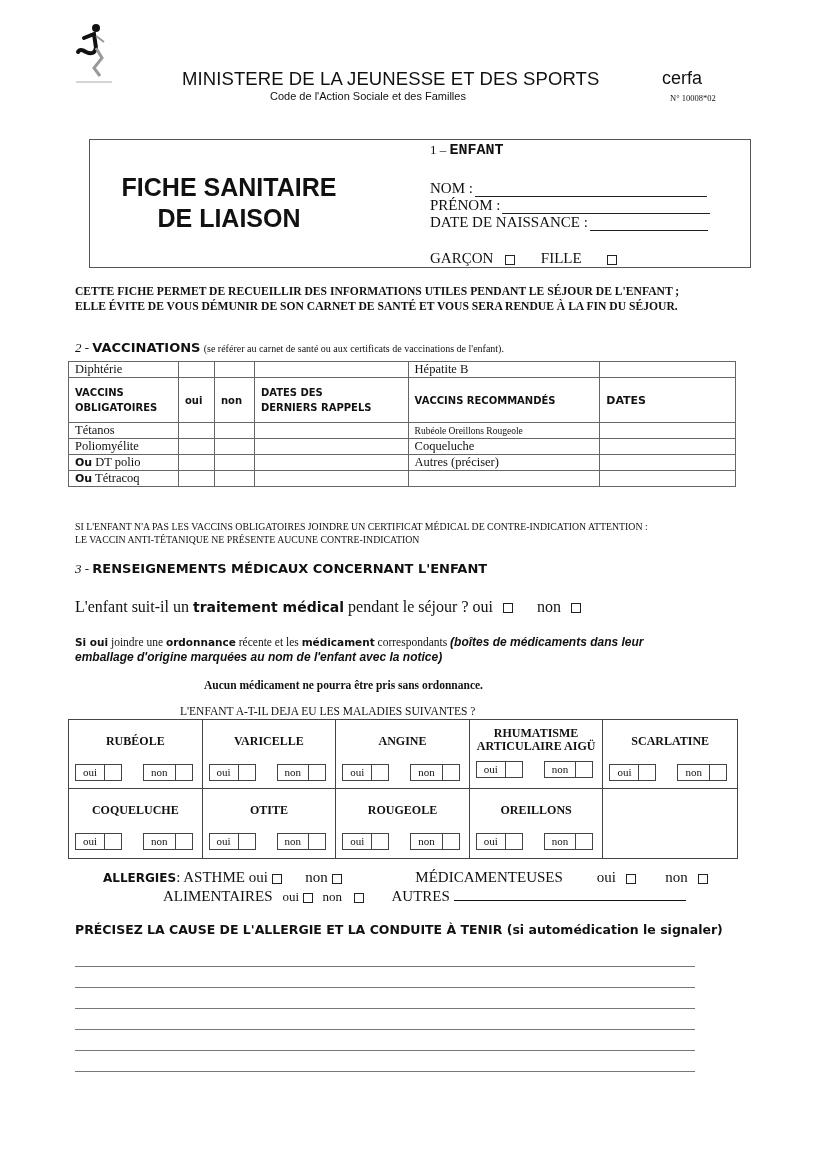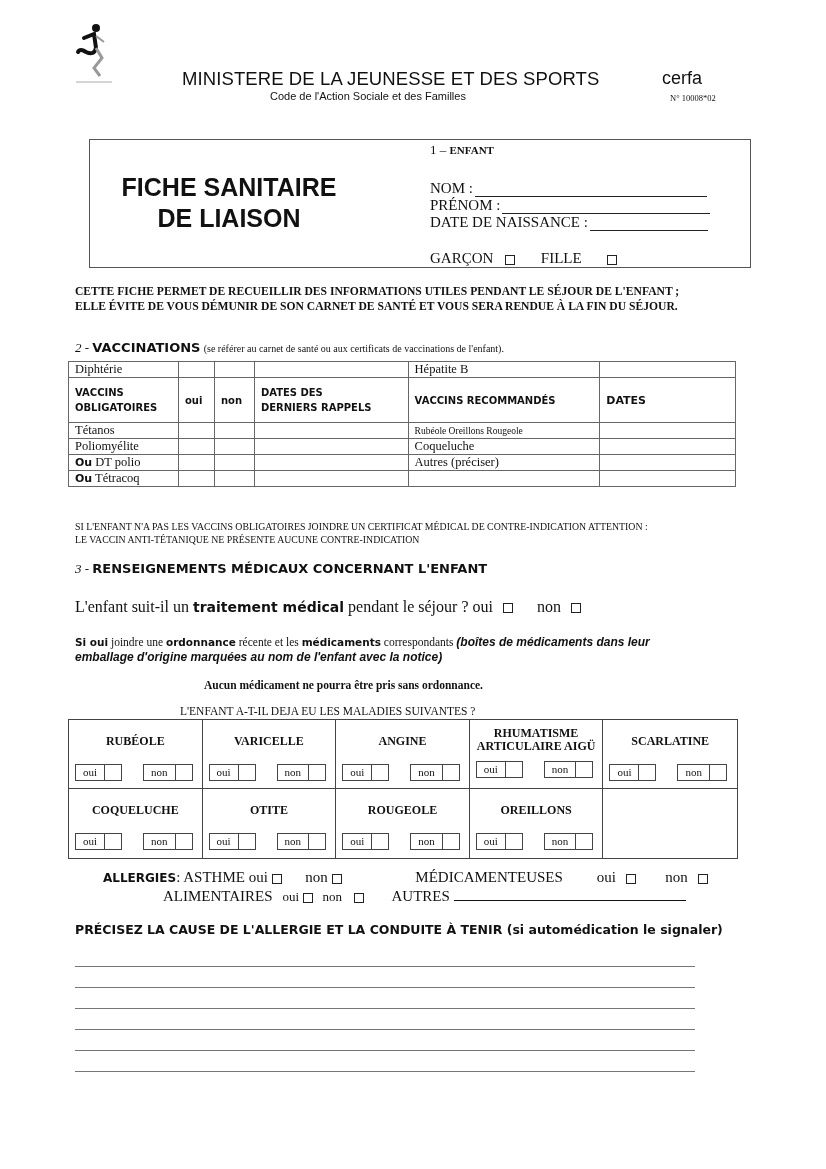--- a/index.html
+++ b/index.html
@@ -13,21 +13,21 @@
   .logo { left: 74px; top: 22px; width: 40px; height: 62px; }
   .ministry { left: 182px; top: 68px; font-size: 18.5px; letter-spacing: 0.1px; }
   .code { left: 270px; top: 90px; font-size: 11px; }
   .cerfa { left: 662px; top: 68px; font-size: 18px; }
   .cerfa-no { left: 670px; top: 93px; font-size: 8.5px; }
 
   
   .title-box { left: 89px; top: 139px; width: 662px; height: 129px; border: 1px solid #555; box-sizing: border-box; }
   .title-text { left: 100px; top: 172px; width: 258px; text-align: center; font-size: 25px; font-weight: bold; line-height: 31px; }
   .enfant-head { left: 430px; top: 142px; font-size: 13px; }
-  .enfant-head b { font-family: Liberation Serif, serif; font-weight: bold; font-size: 11px; }
+  .enfant-head b { font-family: Liberation Mono, monospace; font-weight: bold; font-size: 15px; }
   .field { left: 430px; font-size: 15px; display: flex; align-items: flex-end; }
   .field .line { border-bottom: 1px solid #222; height: 14px; margin-left: 2px; }
   .chk { display: inline-block; width: 10px; height: 10px; border: 1px solid #222; box-sizing: border-box; vertical-align: middle; }
   .gender { left: 430px; top: 250px; font-size: 15px; }
 
   .intro { left: 75px; top: 284px; font-size: 11.6px; font-weight: bold; line-height: 15px; }
 
   .sec-head { font-size: 13px; }
   .sec-head b { font-family: "DejaVu Sans", sans-serif; font-weight: bold; font-size: 13px; }
   .sec-head .num { font-family: "Liberation Serif", serif; font-style: italic; font-size: 13px; }
@@ -195,21 +195,21 @@
 </div>
 
 <div class="abs serif treat">
   <span>L'enfant suit-il un </span><b>traitement médical</b><span> pendant le séjour ? oui</span>
   <span class="chk" style="margin-left:6px;"></span>
   <span style="margin-left:20px;">non</span>
   <span class="chk" style="margin-left:6px;"></span>
 </div>
 
 <div class="abs serif sioui" style="width:600px;">
-  <b>Si oui</b><span> joindre une </span><b>ordonnance</b><span> récente et les </span><b>médicaments</b><span> correspondants </span><span class="it">(boîtes de médicaments dans leur emballage d'origine marquées au nom de l'enfant avec la notice)</span>
+  <b>Si oui</b><span> joindre une </span><b>ordonnance</b><span> récente et les </span><b>médicament</b><span> correspondants </span><span class="it">(boîtes de médicaments dans leur emballage d'origine marquées au nom de l'enfant avec la notice)</span>
 </div>
 
 <div class="abs serif aucun">Aucun médicament ne pourra être pris sans ordonnance.</div>
 <div class="abs serif maladies-q">L'ENFANT A-T-IL DEJA EU LES MALADIES SUIVANTES ?</div>
 
 <div class="abs grid" id="grid">
     <div class="cell">
       <div class="dname">RUBÉOLE</div>
       <div class="yn oui">
         <span>oui</span>

